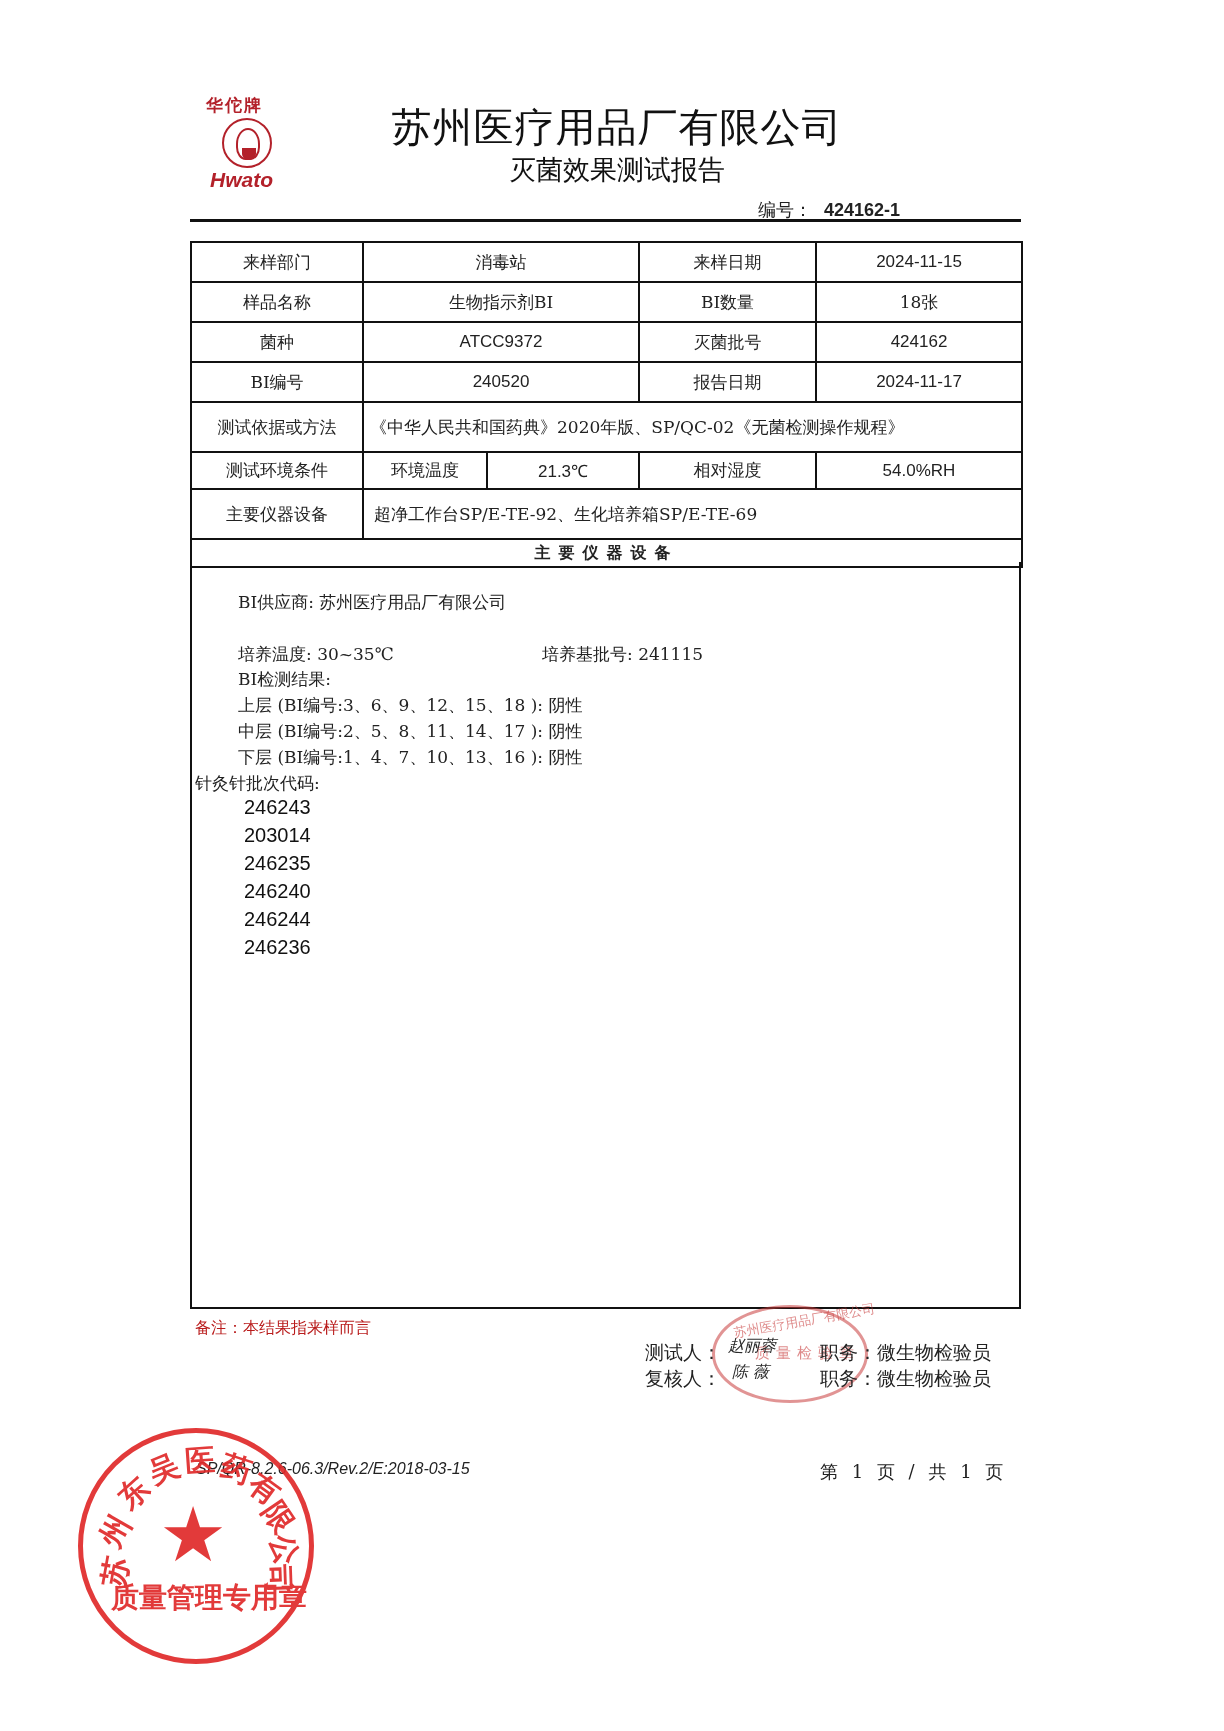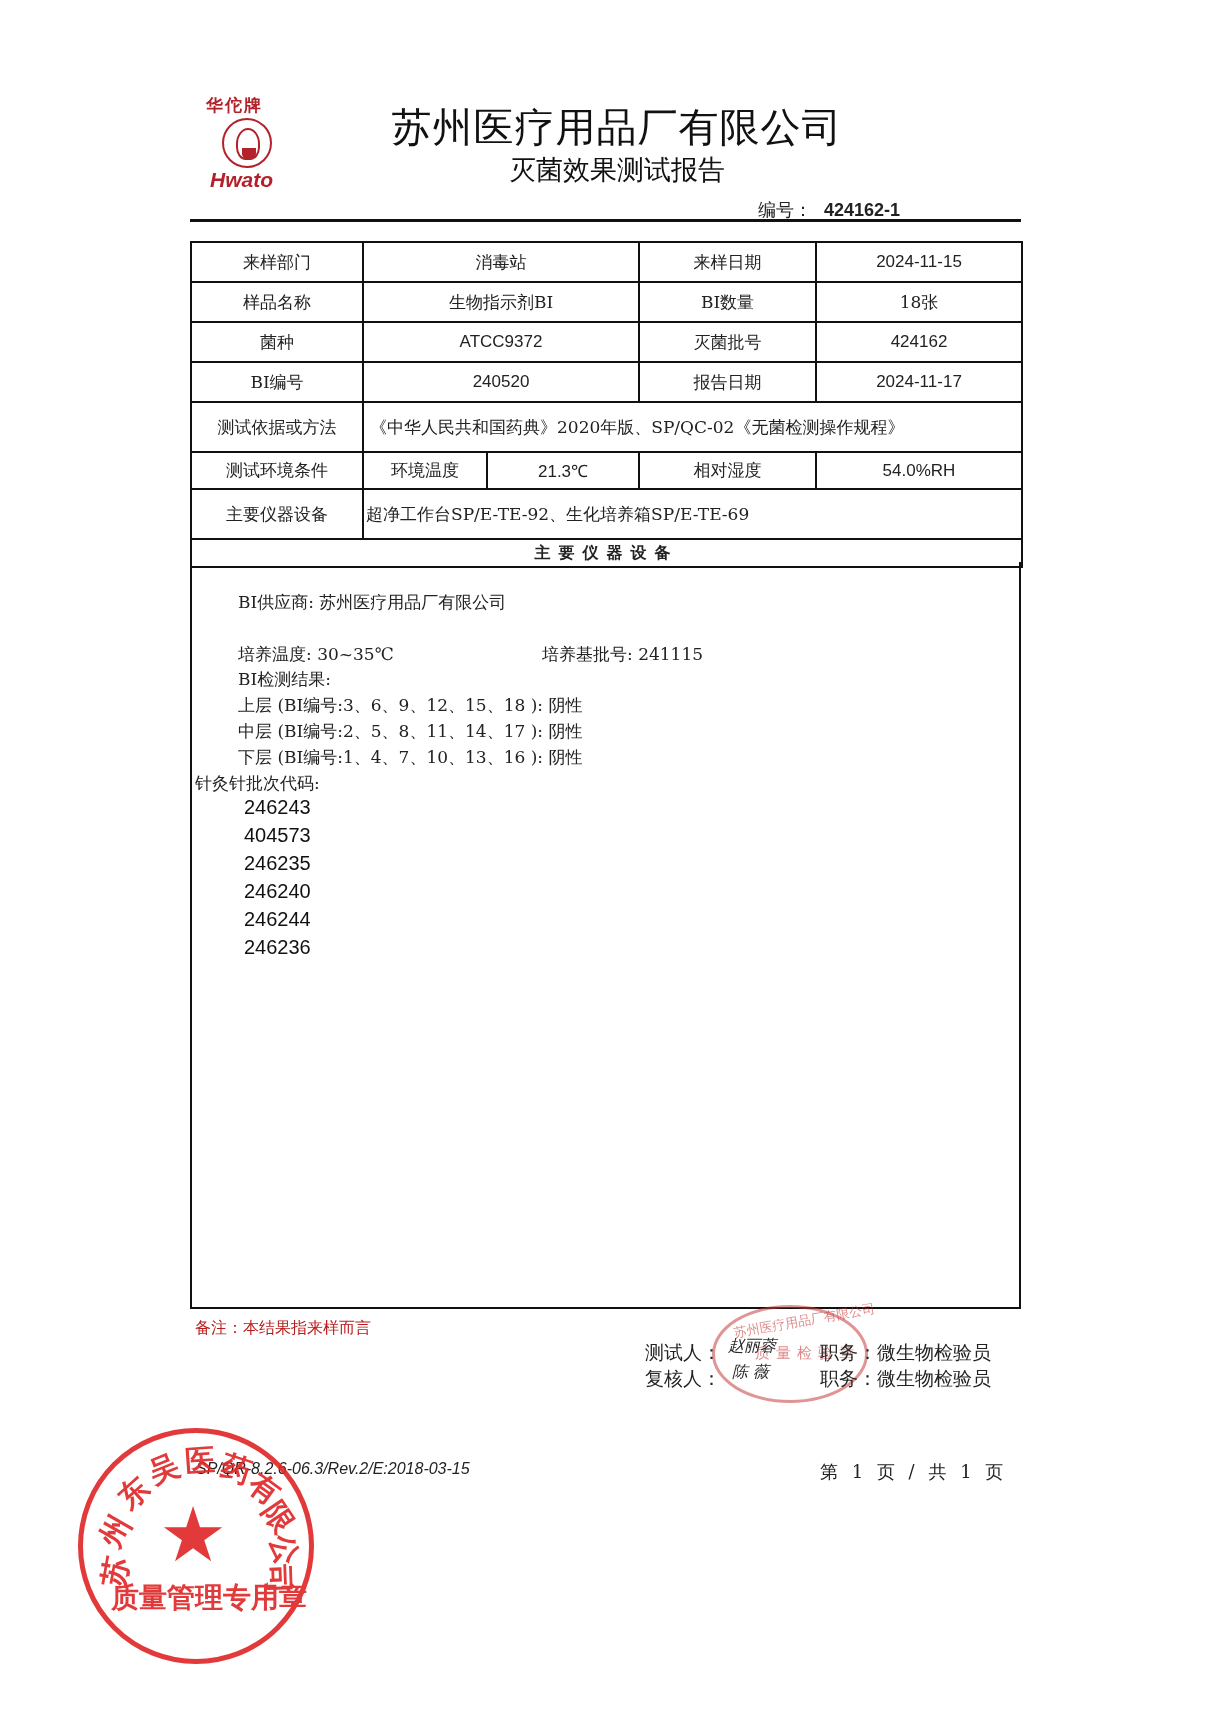--- a/index.html
+++ b/index.html
@@ -108,41 +108,41 @@
   </tr>
   <tr class="mid">
     <td class="lbl">测试环境条件</td>
     <td class="lbl">环境温度</td>
     <td class="val">21.3℃</td>
     <td class="lbl">相对湿度</td>
     <td class="val">54.0%RH</td>
   </tr>
   <tr class="eqp">
     <td class="lbl">主要仪器设备</td>
-    <td class="lbl left" colspan="4" style="padding-left:2px;">超净工作台SP/E-TE-92、生化培养箱SP/E-TE-69</td>
+    <td class="lbl left" colspan="4" style="padding-left:10px;">超净工作台SP/E-TE-92、生化培养箱SP/E-TE-69</td>
   </tr>
   <tr class="sec">
     <td class="lbl" colspan="5">主要仪器设备</td>
   </tr>
 </tbody>
   </table>
 
 <div class="abs resultbox"></div>
 
 <div class="abs rtext" style="left:238px;top:591px;">BI供应商: 苏州医疗用品厂有限公司</div>
 <div class="abs rtext" style="left:238px;top:643px;">培养温度: 30~35℃</div>
 <div class="abs rtext" style="left:542px;top:643px;">培养基批号: 241115</div>
 <div class="abs rtext" style="left:238px;top:668px;">BI检测结果:</div>
 <div class="abs rtext" style="left:238px;top:694px;">上层 (BI编号:3、6、9、12、15、18 ): 阴性</div>
 <div class="abs rtext" style="left:238px;top:720px;">中层 (BI编号:2、5、8、11、14、17 ): 阴性</div>
 <div class="abs rtext" style="left:238px;top:746px;">下层 (BI编号:1、4、7、10、13、16 ): 阴性</div>
 <div class="abs rtext" style="left:195px;top:772px;">针灸针批次代码:</div>
 
 <div class="abs code" style="top:796px;">246243</div>
-<div class="abs code" style="top:824px;">404573</div>
+<div class="abs code" style="top:824px;">203014</div>
 <div class="abs code" style="top:852px;">246235</div>
 <div class="abs code" style="top:880px;">246240</div>
 <div class="abs code" style="top:908px;">246244</div>
 <div class="abs code" style="top:936px;">246236</div>
 
 <div class="abs note">备注：本结果指来样而言</div>
 
 <div class="abs stamp-small">
   <div class="stamp-small-text">苏州医疗用品厂有限公司</div>
   <div class="stamp-small-mid">质量检验章</div>

